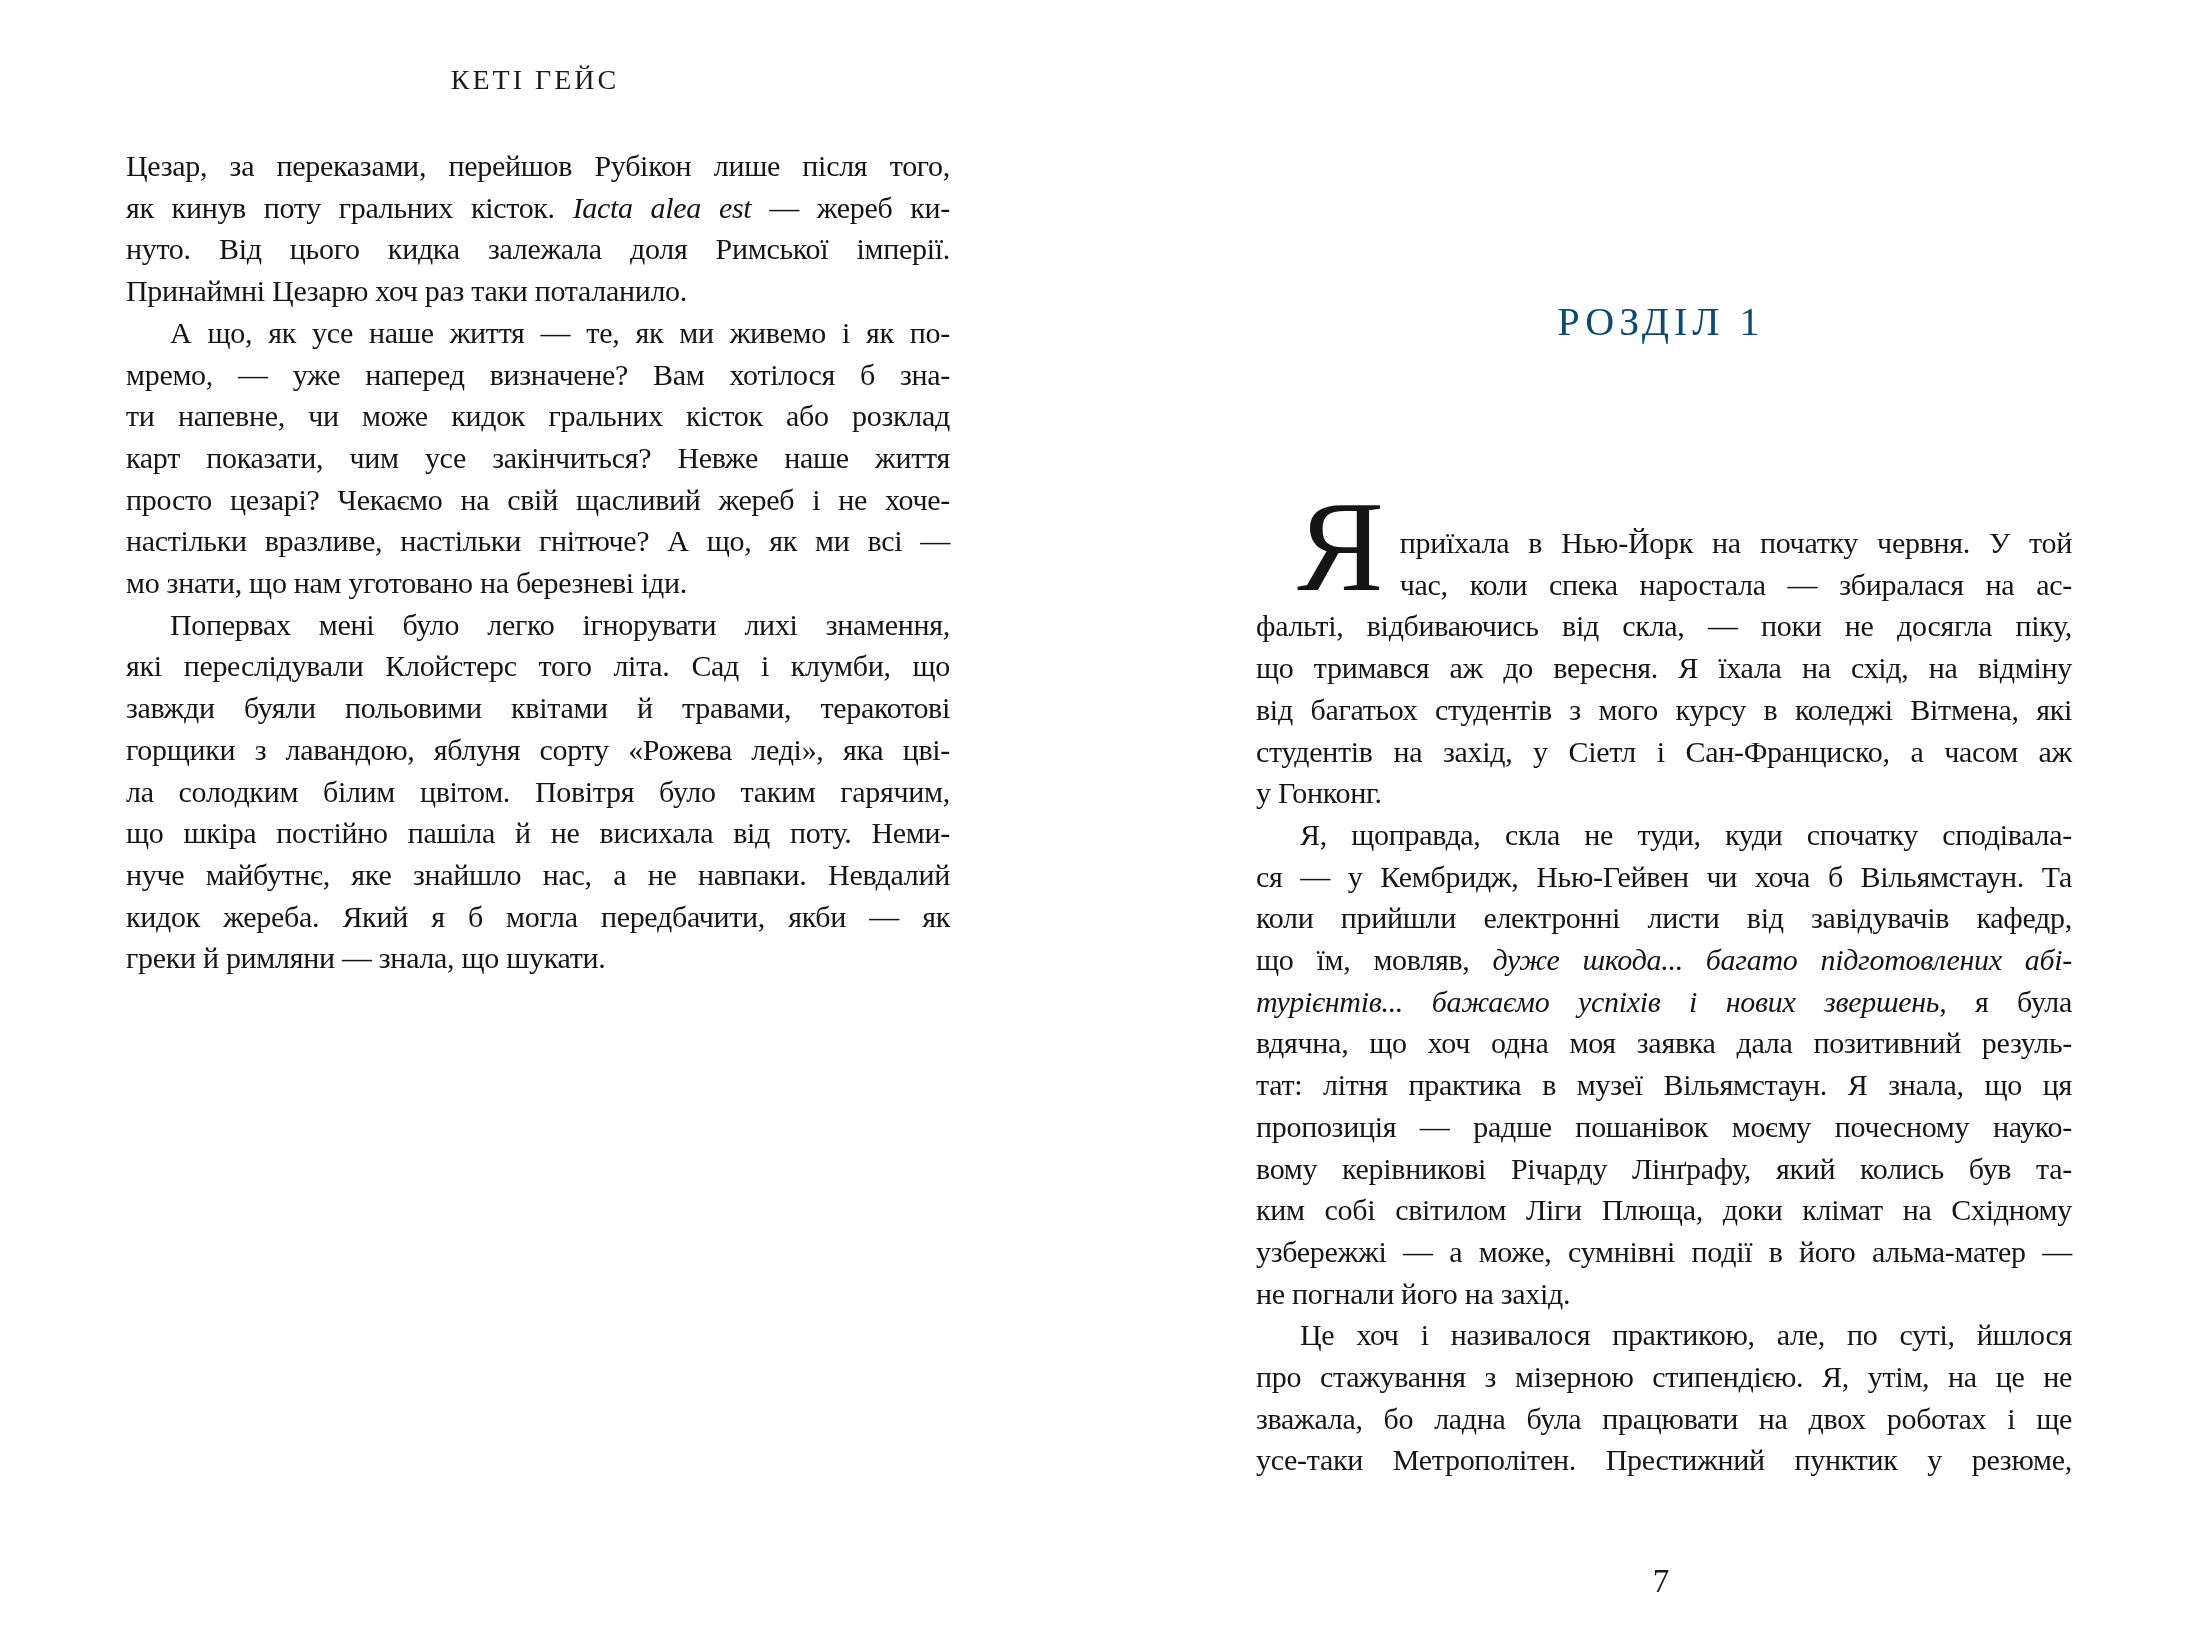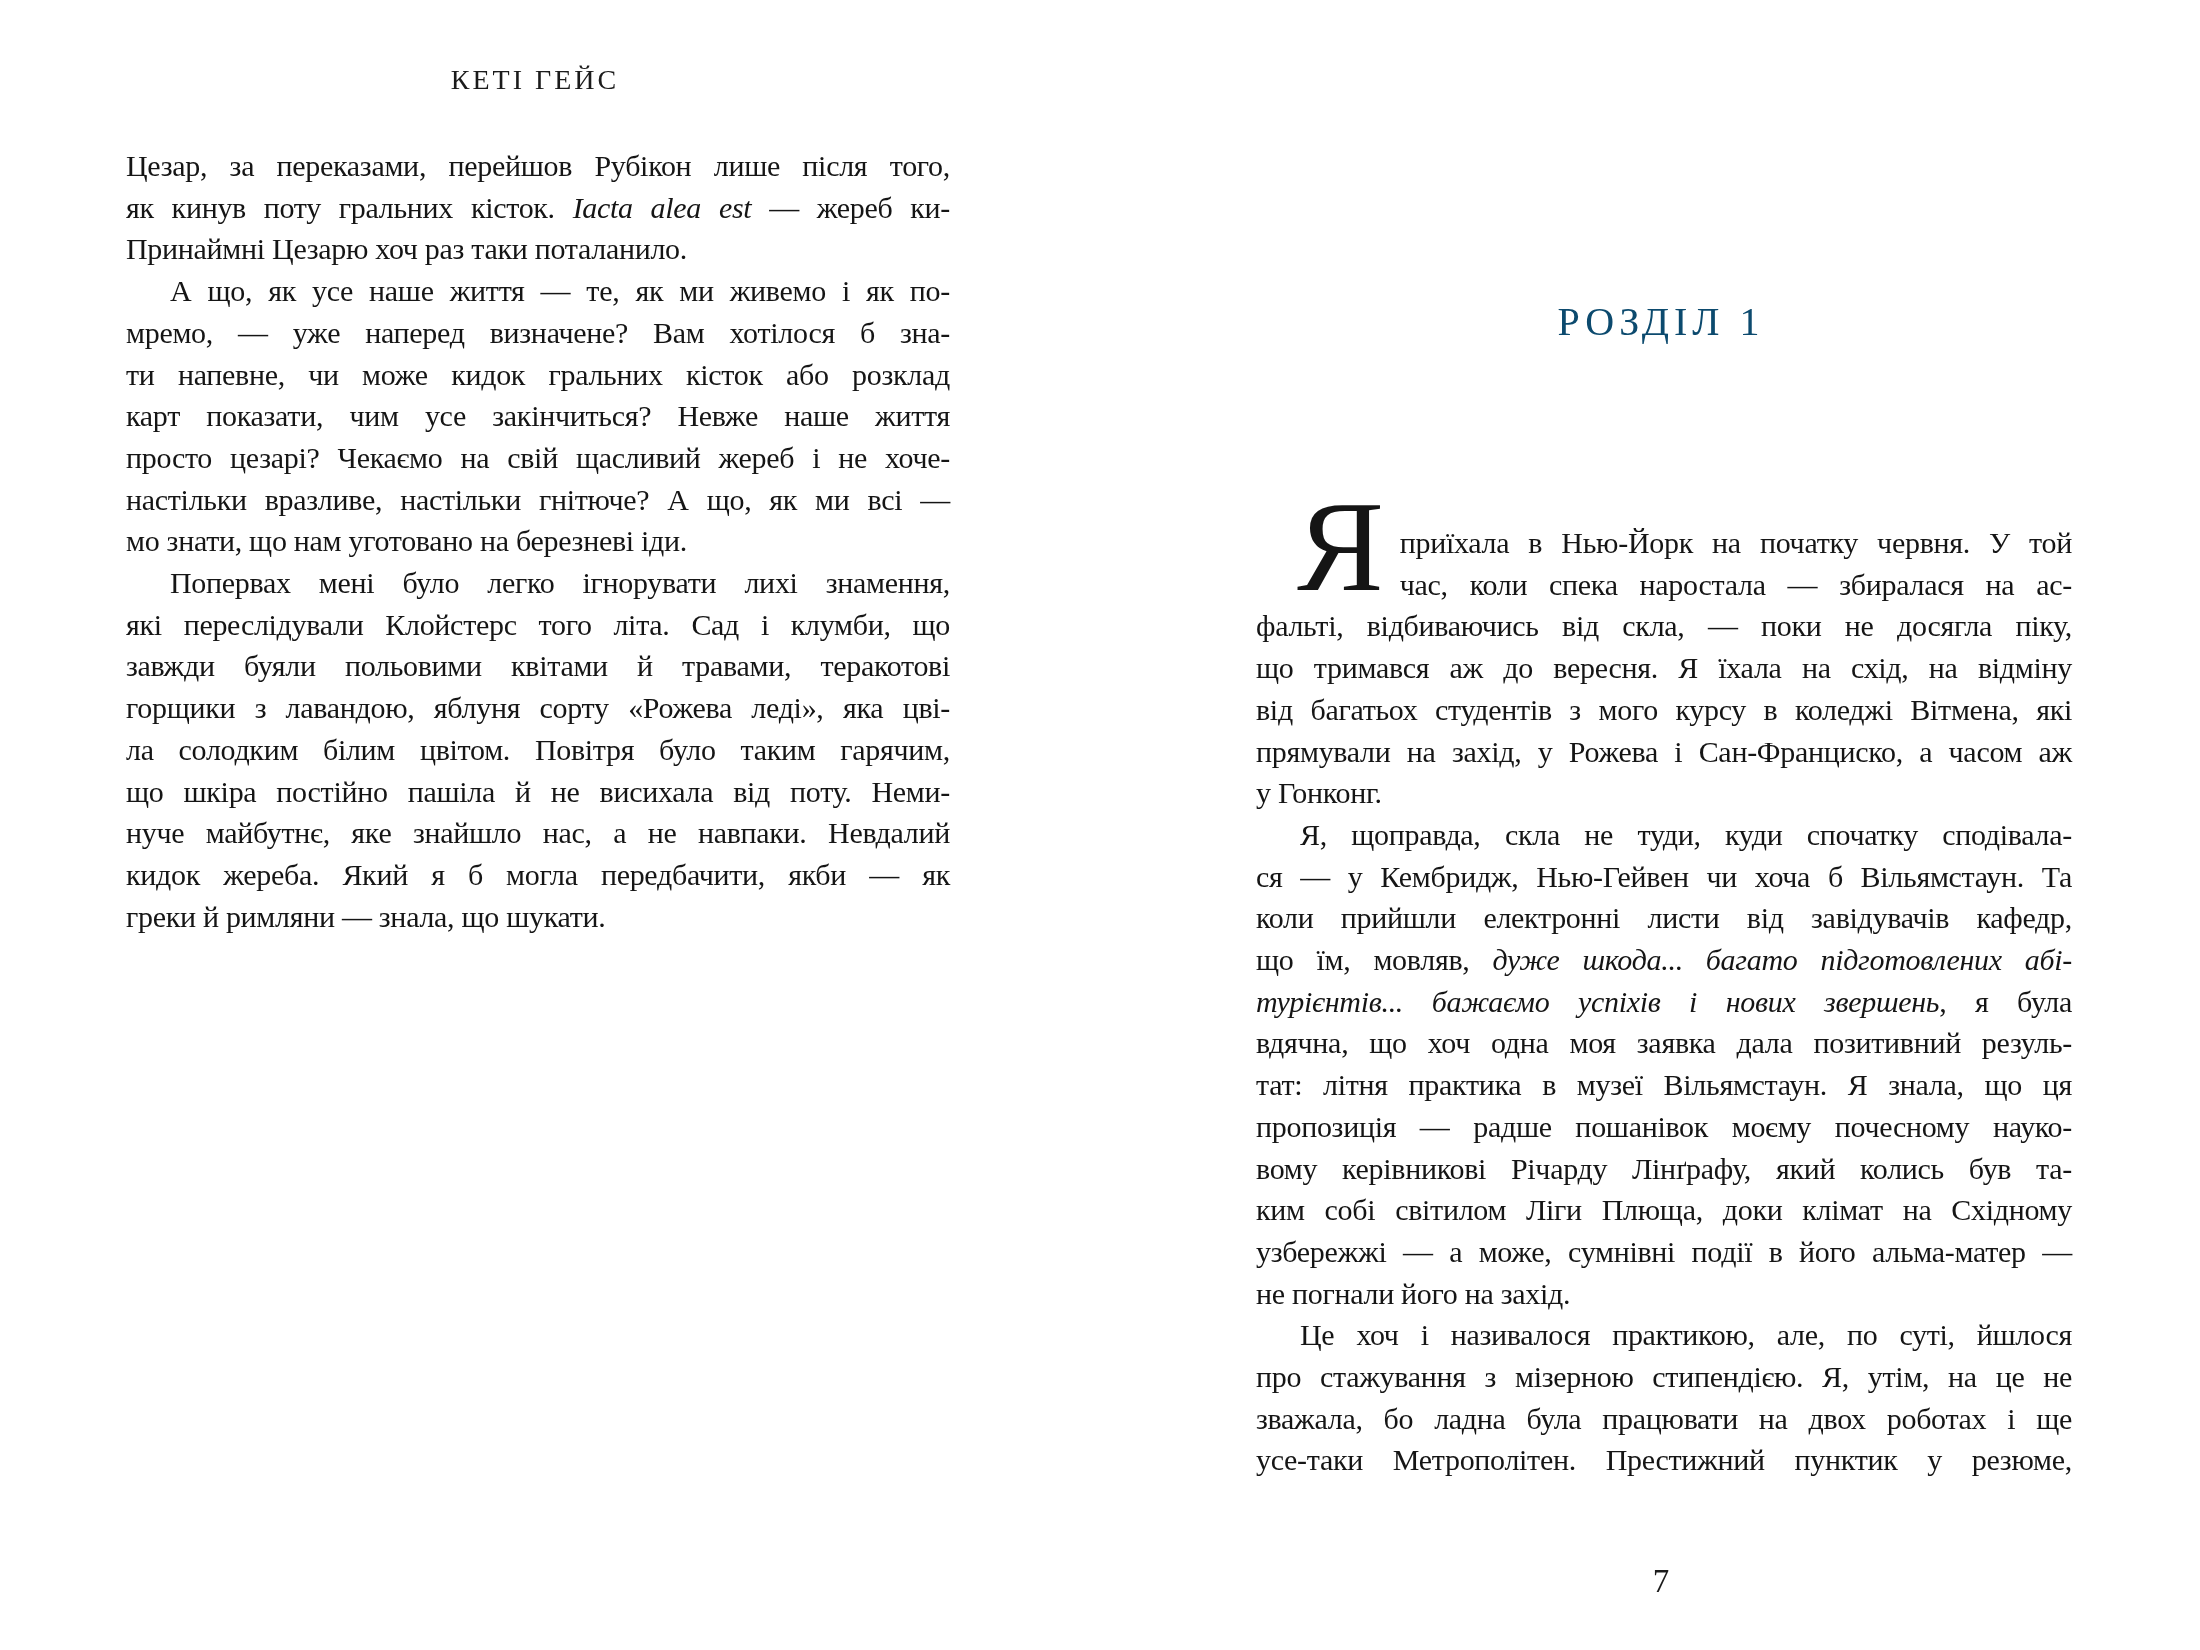--- a/index.html
+++ b/index.html
@@ -39,20 +39,21 @@
 </head>
 <body>
 
 <div class="spread">
 
   <div class="page-col">
     <div class="run-head">КЕТІ ГЕЙС</div>
     <div id="left-body" class="body-block">
         <div class="pline"><span>Цезар, за переказами, перейшов Рубікон лише після того,</span></div>
         <div class="pline"><span>як кинув поту гральних кісток. </span><em>Iacta alea est</em><span> — жереб ки-</span></div>
+        <div class="pline"><span>нуто. Від цього кидка залежала доля Римської імперії.</span></div>
         <div class="pline end"><span>Принаймні Цезарю хоч раз таки поталанило.</span></div>
         <div class="pline indent"><span>А що, як усе наше життя — те, як ми живемо і як по-</span></div>
         <div class="pline"><span>мремо, — уже наперед визначене? Вам хотілося б зна-</span></div>
         <div class="pline"><span>ти напевне, чи може кидок гральних кісток або розклад</span></div>
         <div class="pline"><span>карт показати, чим усе закінчиться? Невже наше життя</span></div>
         <div class="pline"><span>просто цезарі? Чекаємо на свій щасливий жереб і не хоче-</span></div>
         <div class="pline"><span>настільки вразливе, настільки гнітюче? А що, як ми всі —</span></div>
         <div class="pline end"><span>мо знати, що нам уготовано на березневі іди.</span></div>
         <div class="pline indent"><span>Попервах мені було легко ігнорувати лихі знамення,</span></div>
         <div class="pline"><span>які переслідували Клойстерс того літа. Сад і клумби, що</span></div>
@@ -67,21 +68,21 @@
   </div>
 
   <div class="page-col">
     <div class="chapter">РОЗДІЛ 1</div>
     <div id="right-body" class="body-block">
         <div class="pline"><span class="dropcap">Я</span><span>приїхала в Нью-Йорк на початку червня. У той</span></div>
         <div class="pline"><span>час, коли спека наростала — збиралася на ас-</span></div>
         <div class="pline"><span>фальті, відбиваючись від скла, — поки не досягла піку,</span></div>
         <div class="pline"><span>що тримався аж до вересня. Я їхала на схід, на відміну</span></div>
         <div class="pline"><span>від багатьох студентів з мого курсу в коледжі Вітмена, які</span></div>
-        <div class="pline"><span>прямували на захід, у Рожева і Сан-Франциско, а часом аж</span></div>
+        <div class="pline"><span>студентів на захід, у Сіетл і Сан-Франциско, а часом аж</span></div>
         <div class="pline end"><span>у Гонконг.</span></div>
         <div class="pline indent"><span>Я, щоправда, скла не туди, куди спочатку сподівала-</span></div>
         <div class="pline"><span>ся — у Кембридж, Нью-Гейвен чи хоча б Вільямстаун. Та</span></div>
         <div class="pline"><span>коли прийшли електронні листи від завідувачів кафедр,</span></div>
         <div class="pline"><span>що їм, мовляв, </span><em>дуже шкода... багато підготовлених абі-</em></div>
         <div class="pline"><em>турієнтів... бажаємо успіхів і нових звершень</em><span>, я була</span></div>
         <div class="pline"><span>вдячна, що хоч одна моя заявка дала позитивний резуль-</span></div>
         <div class="pline"><span>тат: літня практика в музеї Вільямстаун. Я знала, що ця</span></div>
         <div class="pline"><span>пропозиція — радше пошанівок моєму почесному науко-</span></div>
         <div class="pline"><span>вому керівникові Річарду Лінґрафу, який колись був та-</span></div>

